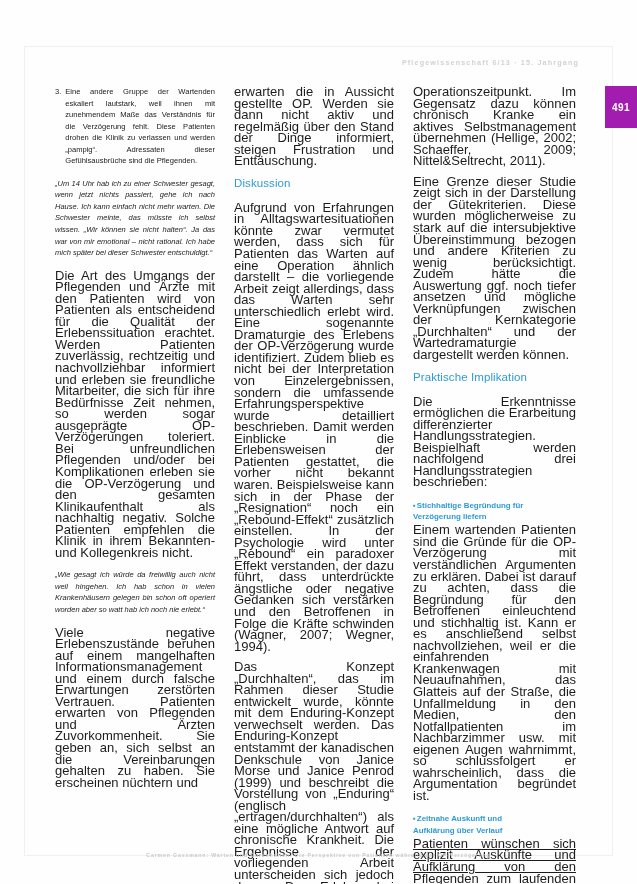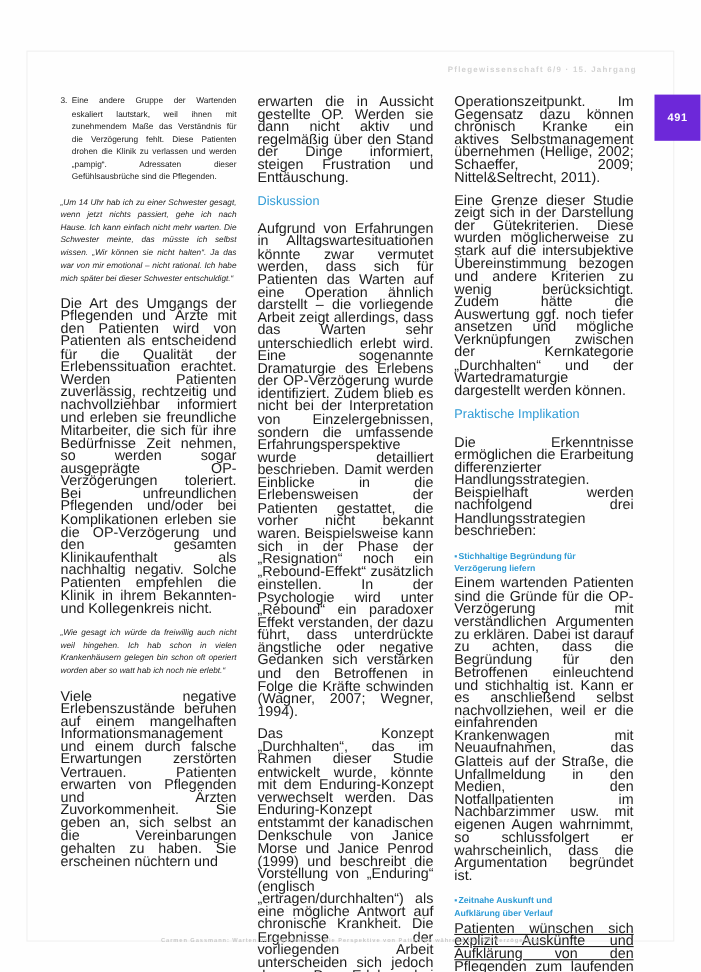--- a/index.html
+++ b/index.html
@@ -38,23 +38,23 @@
     font-size: 7.2px;
     letter-spacing: 1.15px;
     color: #d2d2d2;
     white-space: nowrap;
     font-weight: 600;
   }
   .page-badge {
     position: absolute;
     right: 0px;
     top: 86px;
-    width: 42px;
+    width: 32px;
     height: 42px;
-    background: #6d28d9;
+    background: #a21caf;
     color: #ffffff;
     font-size: 10px;
     font-weight: 700;
     display: flex;
     align-items: center;
     justify-content: center;
     letter-spacing: 0.5px;
   }
   .columns {
     position: absolute;
@@ -145,21 +145,21 @@
     font-weight: 600;
   }
 </style>
 </head>
 <body>
 
 <div class="page">
 
   <div class="page-frame"></div>
 
-  <div class="running-head">Pflegewissenschaft 6/9 · 15. Jahrgang</div>
+  <div class="running-head">Pflegewissenschaft 6/13 · 15. Jahrgang</div>
 
   <div class="page-badge">491</div>
 
   <div class="columns">
 
     <div class="col">
 
       <div class="numbered">
         <span class="num">3.</span>
         <span class="txt">Eine andere Gruppe der Wartenden eskaliert lautstark, weil ihnen mit zunehmendem Maße das Verständnis für die Verzögerung fehlt. Diese Patienten drohen die Klinik zu verlassen und werden „pampig“. Adressaten dieser Gefühlsausbrüche sind die Pflegenden.</span>

